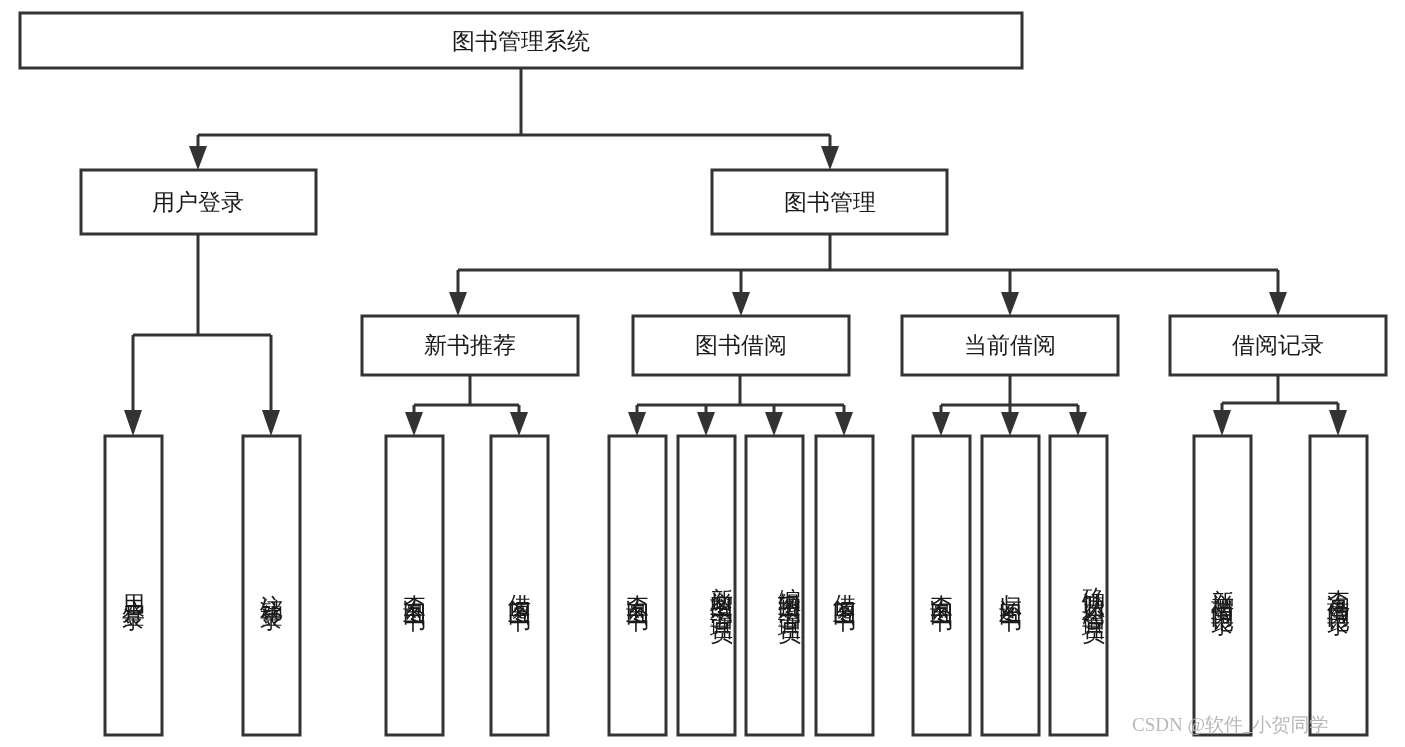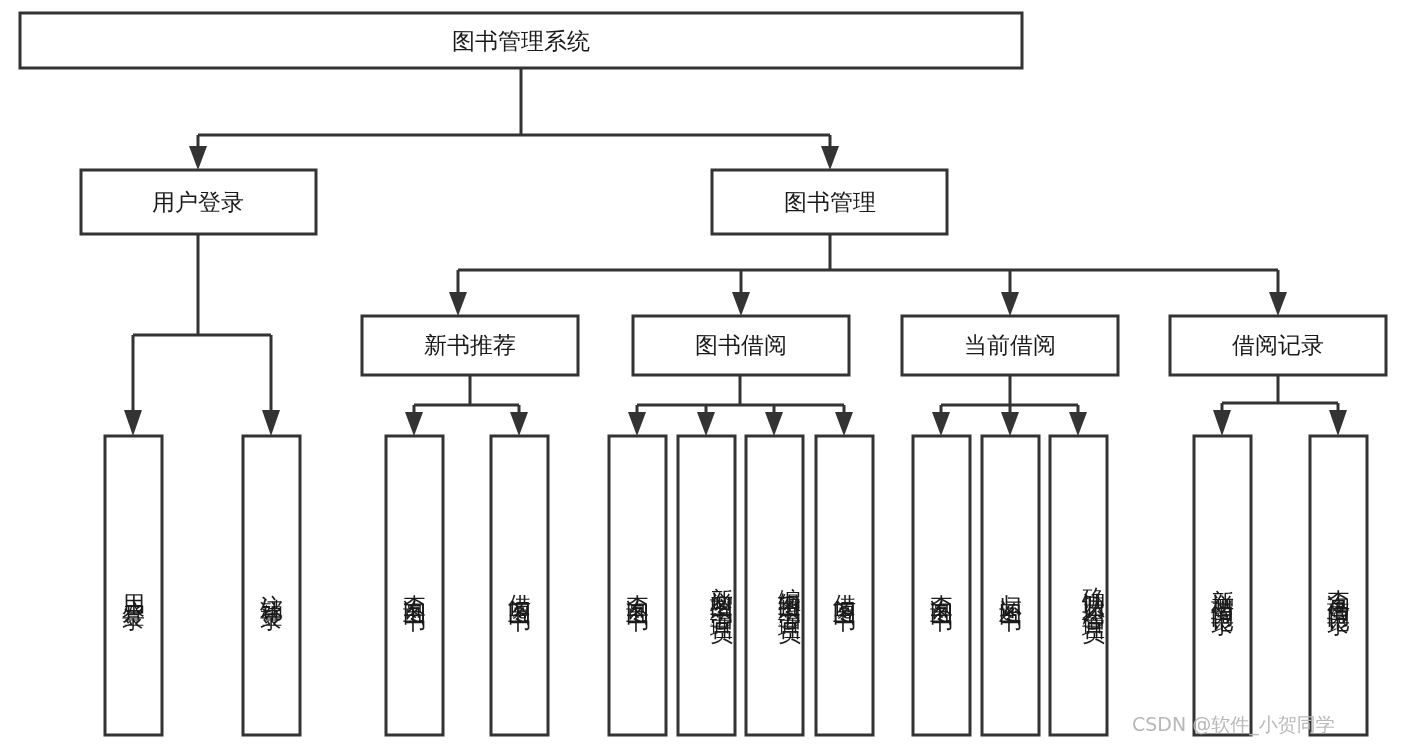--- a/index.html
+++ b/index.html
@@ -200,14 +200,14 @@
   <div class="vert-label-wrap" style="left:746px; top:436px; width:57px; height:299px; align-items:flex-start; padding-top:6px;">编辑图书（管理员）</div>
   <div class="vert-label-wrap" style="left:816px; top:436px; width:57px; height:299px;">借阅图书</div>
 
   <div class="vert-label-wrap" style="left:913px; top:436px; width:57px; height:299px;">查询图书</div>
   <div class="vert-label-wrap" style="left:982px; top:436px; width:57px; height:299px;">归还图书</div>
   <div class="vert-label-wrap" style="left:1050px; top:436px; width:57px; height:299px; align-items:flex-start; padding-top:6px;">确认归还（管理员）</div>
 
   <div class="vert-label-wrap" style="left:1194px; top:436px; width:57px; height:299px;">新增借阅记录</div>
   <div class="vert-label-wrap" style="left:1310px; top:436px; width:57px; height:299px;">查询借阅记录</div>
 
-  <div class="watermark" style="left:1132px; top:712px;">CSDN @软件_小贺同学</div>
+  <div class="watermark" style="left:1132px; top:712px;font-family:Liberation Serif, serif;">CSDN @软件_小贺同学</div>
 </div>
 
 </body></html>

